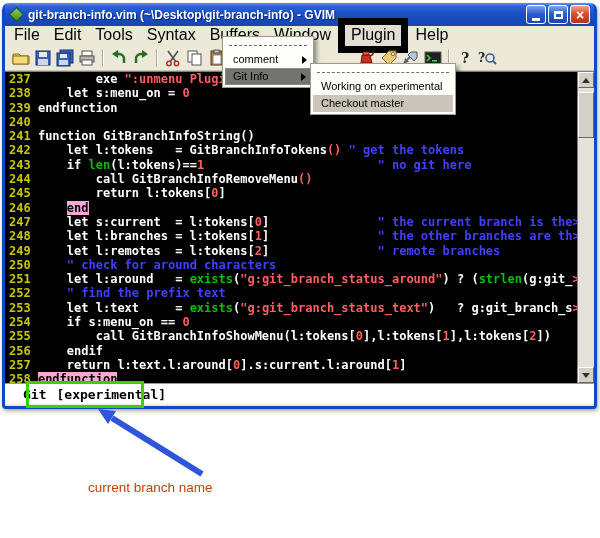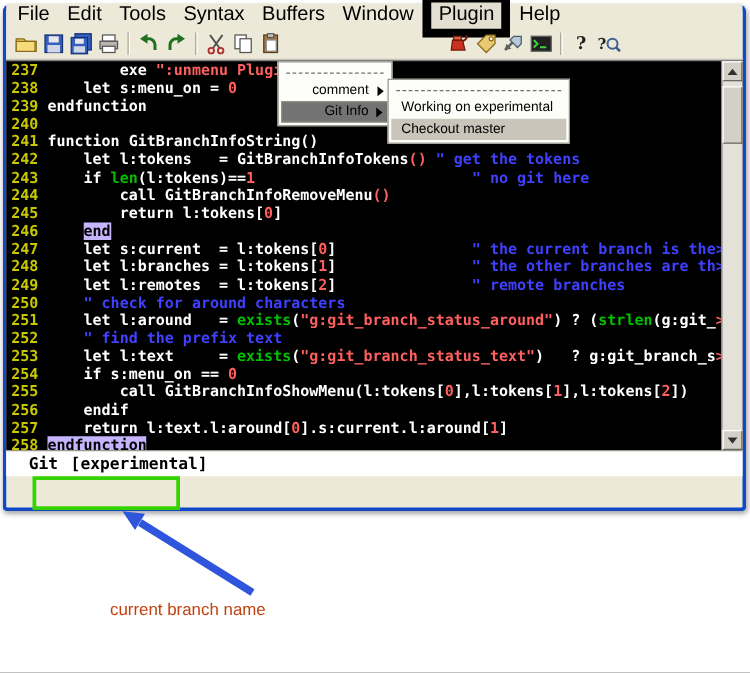--- a/index.html
+++ b/index.html
@@ -44,21 +44,21 @@
   
   .editor { height:312px; display:flex; background:#000; border-top:1px solid #808080; }
   .code { flex:1; overflow:hidden; padding-left:4px; font:bold 12px "DejaVu Sans Mono",monospace;
           line-height:14.3px; white-space:pre; }
   .line { white-space:pre; height:14.3px; }
   .ln { color:#c8c800; }
   .w { color:#ffffff; }
   .r { color:#ff5f5f; }
   .b { color:#4040ff; }
   .g { color:#00c000; }
-  .hl { color:#000; background:#c4b5fd; }
+  .hl { color:#000; background:#f9a8d4; }
 
   
   .vscroll { width:17px; background:#e4e1d8; border-left:1px solid #808080;
              position:relative; flex:none; }
   .sbtn { position:absolute; left:0; width:16px; height:16px; background:#d4d0c8;
           border:1px solid; border-color:#fff #6a675f #6a675f #fff;
           display:flex; align-items:center; justify-content:center; }
   .sbtn.up { top:0; } .sbtn.down { bottom:0; }
   .tri-up { width:0; height:0; border-left:4px solid transparent; border-right:4px solid transparent;
             border-bottom:5px solid #303030; }
@@ -77,36 +77,49 @@
   .popup { position:absolute; background:#fdfdfa; border:1px solid #9a9a8e;
            box-shadow:3px 3px 4px rgba(0,0,0,.38); font-size:11px; color:#000;
            padding:2px; z-index:50; }
   .popup .tearoff { border-top:1px dashed #707070; margin:6px 4px 5px; height:0; }
   .popup .pitem { padding:2px 16px 3px 8px; position:relative; white-space:nowrap; }
   .popup .pitem .sub-arrow { position:absolute; right:4px; top:50%; margin-top:-4px;
           width:0; height:0; border-top:4px solid transparent; border-bottom:4px solid transparent;
           border-left:5px solid #000; }
   .popup .pitem.hover { border:1px solid #8a8a7a; background:#737373; padding:1px 15px 2px 7px; }
   .popup .pitem.selected { background:#c9c5ba; }
-  #plugin-menu { left:222px; top:49px; width:92px;text-align:right; }
+  #plugin-menu { left:222px; top:36px; width:92px; }
   #gitinfo-submenu { left:310px; top:63px; width:146px; }
 
   
   .hl-box { position:absolute; left:26px; top:381px; width:118px; height:27px;
             border:3px solid #35d400; z-index:60; }
   .arrow-svg { position:absolute; left:50px; top:406px; z-index:60; }
   .caption { position:absolute; left:88px; top:480px; font-size:13.5px; color:#c2410c; z-index:60; }
 
   svg { display:block; }
 </style>
 </head>
 <body>
 
 <div class="window">
 
+  <div class="titlebar">
+    <div class="vim-icon"></div>
+    <div class="title-text">git-branch-info.vim (~\Desktop\git-branch-info) - GVIM</div>
+    <div class="cap-btn">
+        <div class="glyph-min"></div>
+      </div>
+    <div class="cap-btn">
+        <div class="glyph-max"></div>
+      </div>
+    <div class="cap-btn close">
+        <span class="glyph-x">×</span>
+      </div>
+  </div>
 
   <div class="menubar">
     <span class="mitem">File</span>
     <span class="mitem">Edit</span>
     <span class="mitem">Tools</span>
     <span class="mitem">Syntax</span>
     <span class="mitem">Buffers</span>
     <span class="mitem">Window</span>
     <span class="mitem open">Plugin</span>
     <span class="mitem">Help</span>

